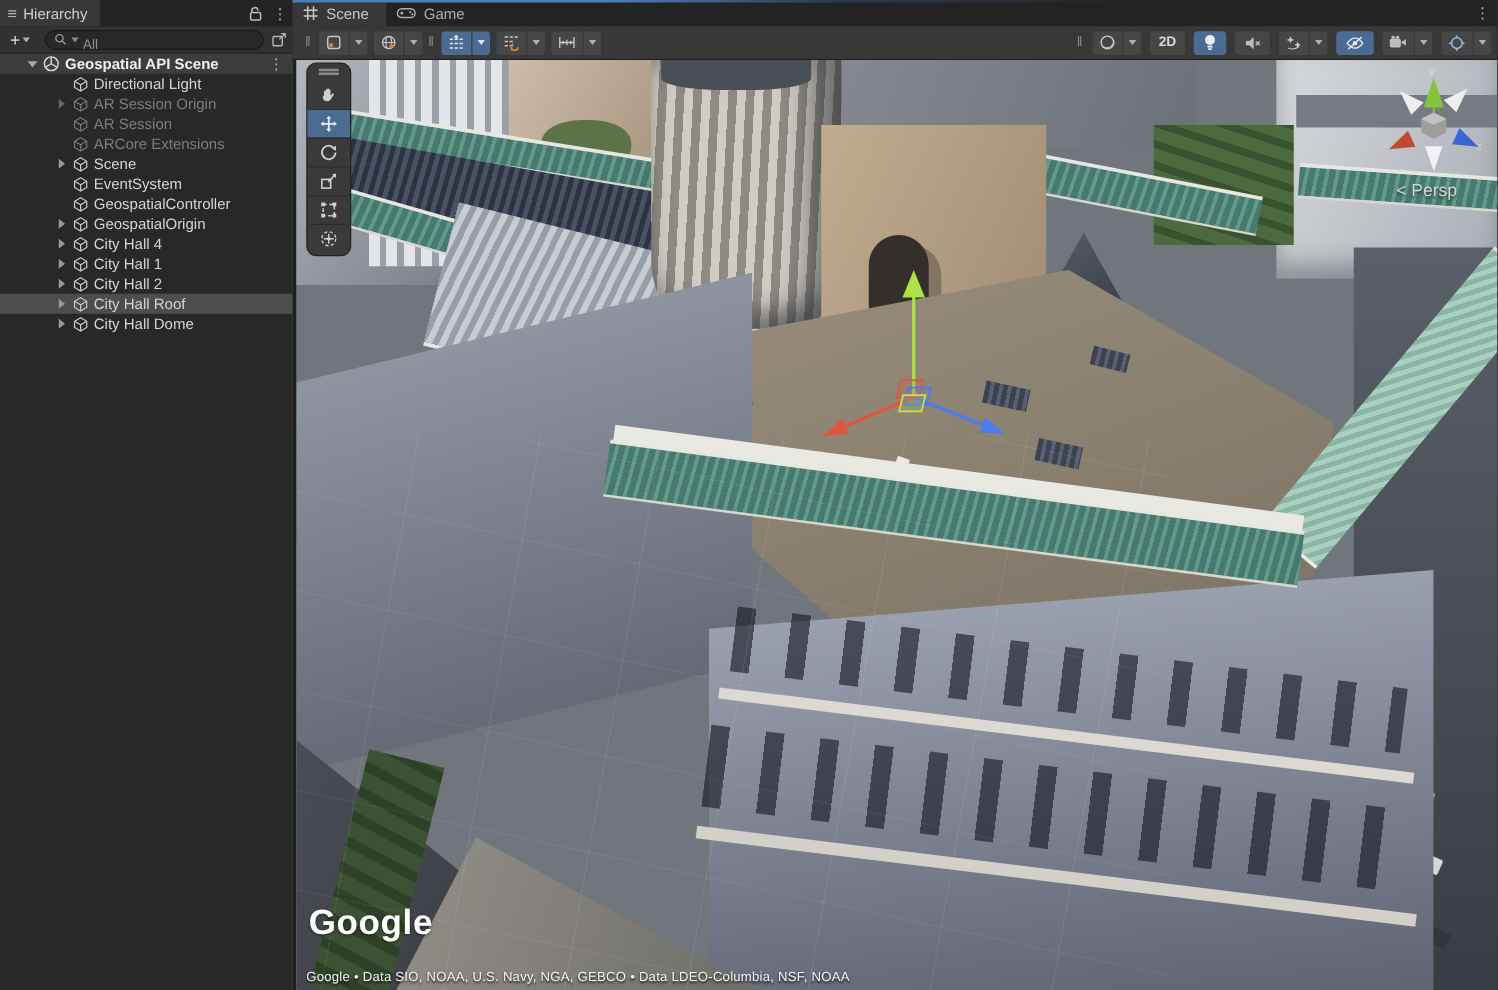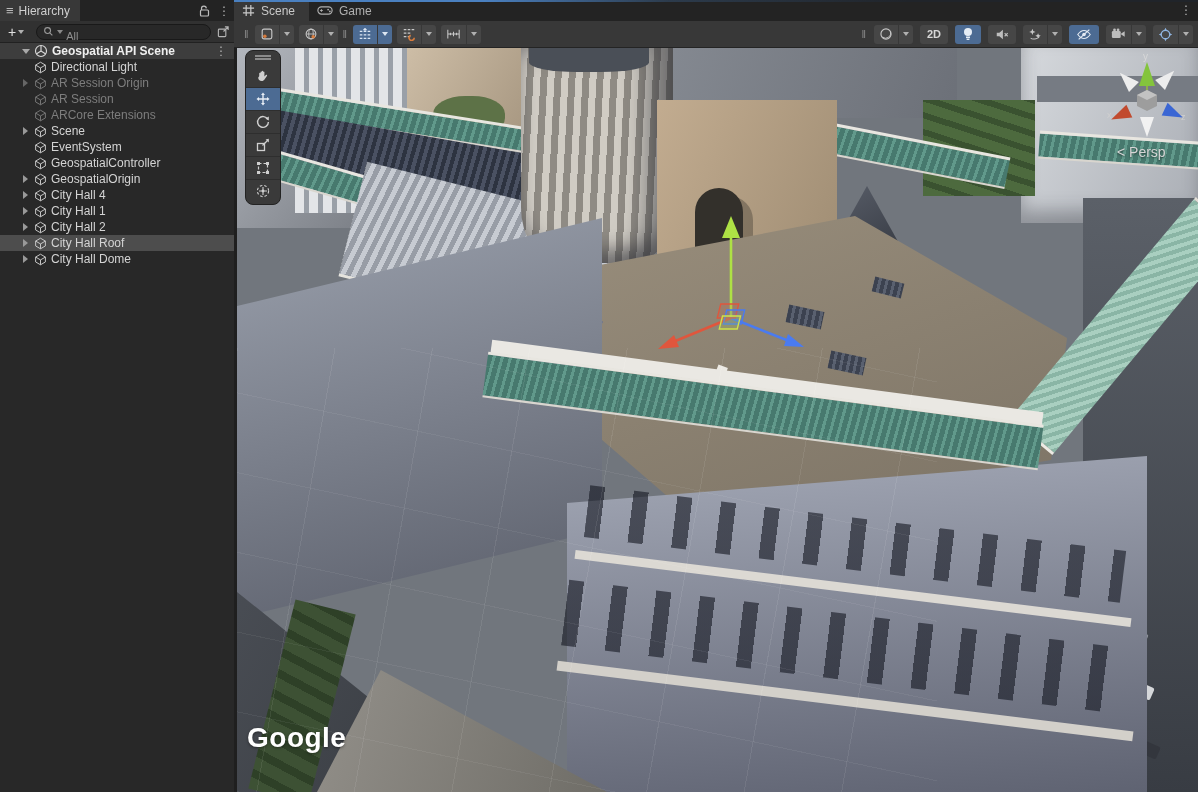--- a/index.html
+++ b/index.html
@@ -18,21 +18,21 @@
   .kebab { color:#b5b5b5; font-size:12px; letter-spacing:0; line-height:1; }
   .hier-search { position:absolute; left:0; top:21px; right:0; height:22px; background:#313131; display:flex; align-items:center; padding:0 4px; border-bottom:1px solid #212121; }
   .plusbtn { display:flex; align-items:center; gap:2px; padding:0 4px; color:#e0e0e0; font-size:14px; }
   .searchpill { flex:1; margin:0 6px 0 8px; height:16px; background:#282828; border:1px solid #191919; border-radius:8px; display:flex; align-items:center; padding:0 6px; gap:3px; }
   .searchpill .ph { color:#8f8f8f; font-size:11px;margin-top:8px; }
   .tri { width:0; height:0; border-left:3.5px solid transparent; border-right:3.5px solid transparent; border-top:4px solid #b0b0b0; display:inline-block; }
   .scene-row { position:absolute; left:0; top:43px; right:0; height:16px; background:#3d3d3d; display:flex; align-items:center; padding-left:22px; gap:4px; }
   .scene-row .lbl { font-size:12px; font-weight:bold; color:#efefef; }
   .scene-row .kebab { position:absolute; right:7px; }
   .rows { position:absolute; left:0; top:59px; right:0; }
-  .row { height:16px; display:flex; align-items:center; padding-left:20px; gap:4px; font-size:12px; color:#d4d4d4; position:relative; }
+  .row { height:16px; display:flex; align-items:center; padding-left:44px; gap:4px; font-size:12px; color:#d4d4d4; position:relative; }
   .row .arr { width:10px; display:flex; justify-content:center; }
   .row .arr .c { width:0;height:0;border-top:4px solid transparent;border-bottom:4px solid transparent;border-left:5px solid #999; }
   .row.dim { color:#7d7d7d; }
   .row.dim .arr .c { border-left-color:#666; }
   .row.sel { background:#4d4d4d; }
   .exp-open { width:0;height:0;border-left:4px solid transparent;border-right:4px solid transparent;border-top:5px solid #a8a8a8; }
   .cubei, .uicon { flex:0 0 auto; display:block; }
   
   .tabbar { position:absolute; left:234px; top:0; width:964px; height:21px; background:#232323; display:flex; }
   .focusline { position:absolute; left:234px; top:0; width:964px; height:2px; background:linear-gradient(90deg,#4a80c0 0 26%, #2c3b4c 45%, #20242a 70%); z-index:5; }
@@ -539,14 +539,15 @@
         <text x="8" y="68" font-size="9" fill="#cfcfcf">x</text>
         <text x="82" y="70" font-size="9" fill="#cfcfcf">z</text>
       </svg>
       <div class="persp">
         <span>&lt;</span>
         <span>Persp</span>
       </div>
     </div>
 
     <div class="gwm">Google</div>
+    <div class="attrib">Google • Data SIO, NOAA, U.S. Navy, NGA, GEBCO • Data LDEO-Columbia, NSF, NOAA</div>
   </div>
 </div>
 
 </body></html>

